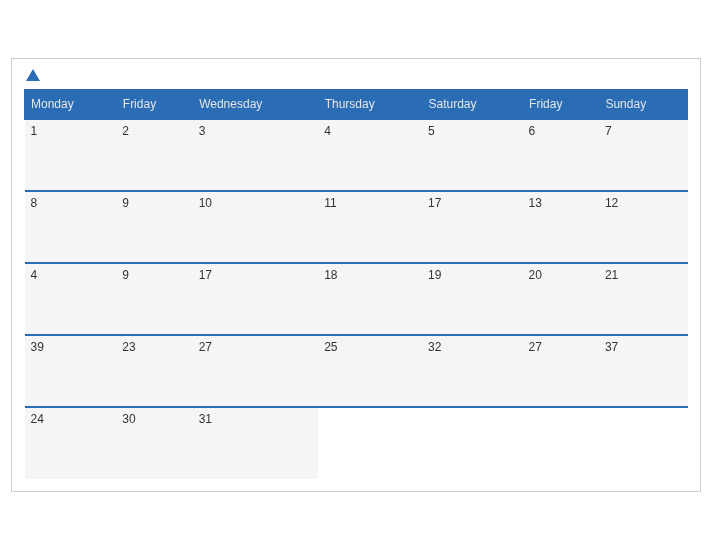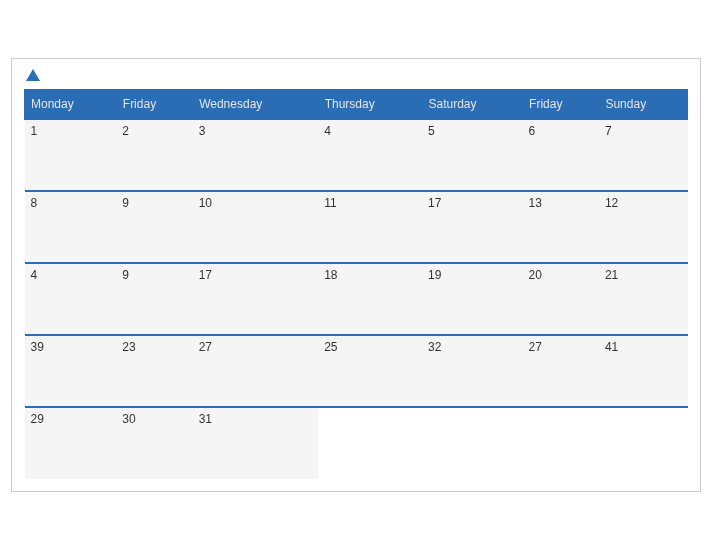--- a/index.html
+++ b/index.html
@@ -166,24 +166,24 @@
           <td><span class="day-number">20</span></td>
           <td><span class="day-number">21</span></td>
         </tr>
         <tr>
           <td><span class="day-number">39</span></td>
           <td><span class="day-number">23</span></td>
           <td><span class="day-number">27</span></td>
           <td><span class="day-number">25</span></td>
           <td><span class="day-number">32</span></td>
           <td><span class="day-number">27</span></td>
-          <td><span class="day-number">41</span></td>
+          <td><span class="day-number">37</span></td>
         </tr>
         <tr>
-          <td><span class="day-number">29</span></td>
+          <td><span class="day-number">24</span></td>
           <td><span class="day-number">30</span></td>
           <td><span class="day-number">31</span></td>
           <td class="empty" style="border-top: 2px solid rgb(42, 109, 181); background: rgb(255, 255, 255);"></td>
           <td class="empty" style="border-top: 2px solid rgb(42, 109, 181); background: rgb(255, 255, 255);"></td>
           <td class="empty" style="border-top: 2px solid rgb(42, 109, 181); background: rgb(255, 255, 255);"></td>
           <td class="empty" style="border-top: 2px solid rgb(42, 109, 181); background: rgb(255, 255, 255);"></td>
         </tr>
       </tbody>
   </table>
 </div>

